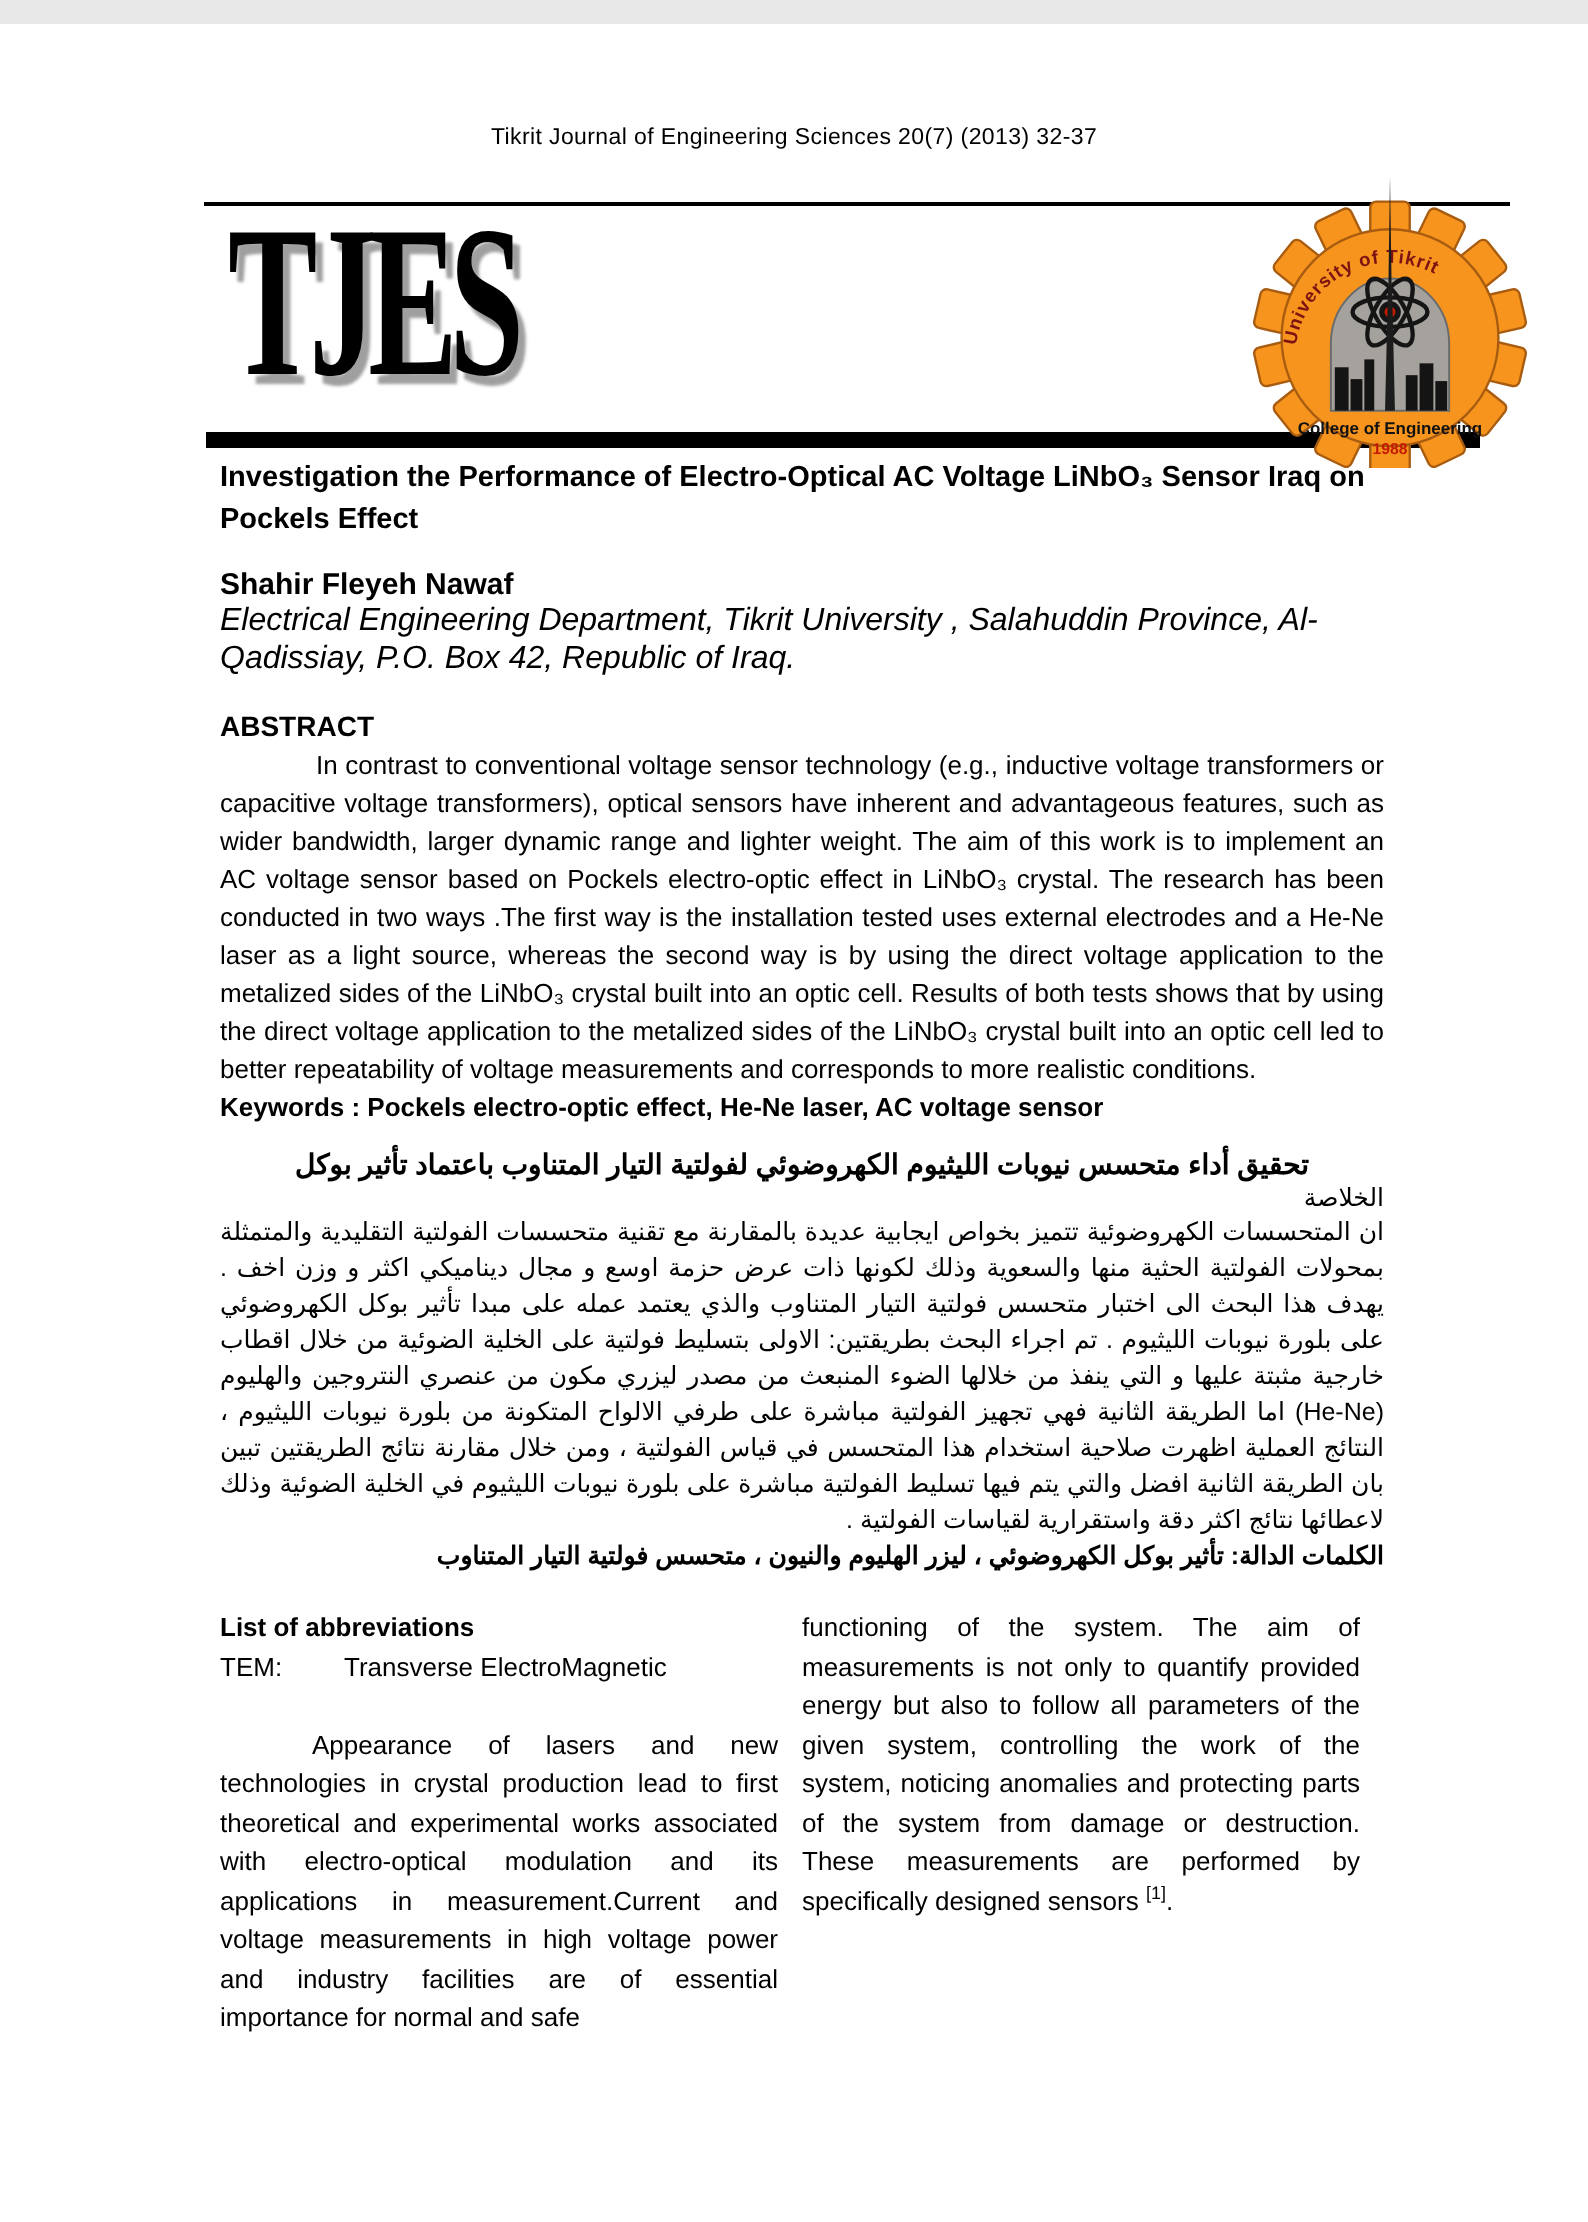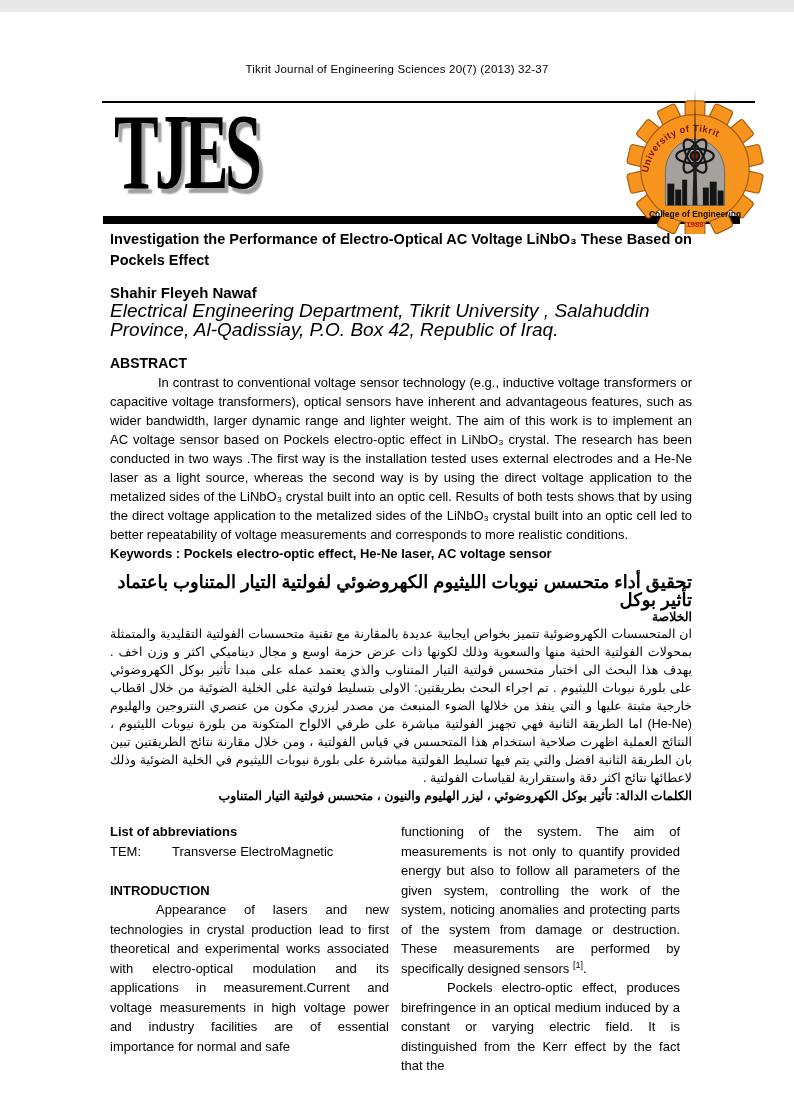--- a/index.html
+++ b/index.html
@@ -24,27 +24,27 @@
   .issn-block {
     position:absolute; left:264px; top:106px;
     font-size:15.5px; font-weight:bold; line-height:24px;
   }
   .issn-block a { color:#0000cc; text-decoration:underline; }
   .black-bar { position:absolute; left:103px; top:204px; width:637px; height:8px; background:#000; }
   .emblem { position:absolute; left:626px; top:72px; width:138px; height:150px; z-index:5; }
   .content { position:absolute; left:110px; top:217px; width:582px; }
   .title { font-size:14.5px; font-weight:bold; line-height:20.5px; }
   .author { margin-top:14px; font-size:15px; font-weight:bold; line-height:18px; }
-  .affiliation { font-size:19px; font-style:italic; line-height:18.5px; }
+  .affiliation { font-size:16px; font-style:italic; line-height:18.5px; }
   .abs-head { margin-top:15px; font-size:14px; font-weight:bold; line-height:19px; }
   .abstract { font-size:13px; line-height:19px; text-align:justify; text-indent:48px; }
   .keywords { font-size:13px; font-weight:bold; line-height:19px; }
   .arabic { direction:rtl; margin-top:10px; }
-  .ar-title { font-size:18px; font-weight:bold; line-height:18px; text-align:right; }
-  .ar-head  { font-size:12.5px; font-weight:bold; line-height:16px; text-align:right; }
+  .ar-title { font-size:14px; font-weight:bold; line-height:18px; text-align:center; }
+  .ar-head  { font-size:12.5px; font-weight:normal; line-height:16px; text-align:right; }
   .ar-body  { font-size:12.5px; line-height:18px; text-align:justify; }
   .ar-keywords { font-size:12.5px; font-weight:bold; line-height:18px; text-align:right; }
   .columns { display:flex; gap:12px; margin-top:17px; }
   .col { width:279px; font-size:13px; line-height:19.5px; }
   .col-head { font-weight:bold; }
   .abbr-row { display:flex; }
   .abbr-term { width:62px; flex:0 0 62px; }
   .spacer { height:19.5px; }
   .col p { text-align:justify; }
   .p-indent { text-indent:46px; }
@@ -103,21 +103,21 @@
     <g fill="#1c1c1c">
       <polygon points="67.5,122 72.5,122 71,58 69,58"></polygon>
       <polygon points="69.2,58 70.8,58 70,3"></polygon>
     </g>
     <text x="70" y="134" text-anchor="middle" font-size="8.6" font-weight="bold" fill="#111">College of Engineering</text>
     <text x="70" y="144" text-anchor="middle" font-size="8" font-weight="bold" fill="#c41a00">1988</text>
   </svg>
 
   <div class="content">
 
-    <div class="title">Investigation the Performance of Electro-Optical AC Voltage LiNbO₃ These Based on Pockels Effect</div>
+    <div class="title">Investigation the Performance of Electro-Optical AC Voltage LiNbO₃ Sensor Iraq on Pockels Effect</div>
 
     <div class="author">Shahir Fleyeh Nawaf</div>
     <div class="affiliation">Electrical Engineering Department, Tikrit University , Salahuddin Province, Al-Qadissiay, P.O. Box 42, Republic of Iraq.</div>
 
     <div class="abs-head">ABSTRACT</div>
     <p class="abstract">In contrast to conventional voltage sensor technology (e.g., inductive voltage transformers or capacitive voltage transformers), optical sensors have inherent and advantageous features, such as wider bandwidth, larger dynamic range and lighter weight. The aim of this work is to implement an AC voltage sensor based on Pockels electro-optic effect in LiNbO₃ crystal.  The research has been conducted in two ways .The first way is the installation tested uses external electrodes and a He-Ne laser as a light source, whereas the second way is by using the direct voltage application to the metalized sides of the LiNbO₃ crystal built into an optic cell. Results of both tests shows that by using the direct voltage application to the metalized sides of the LiNbO₃ crystal built into an optic cell led to better repeatability of voltage measurements and corresponds to more realistic conditions.</p>
     <div class="keywords">Keywords :  Pockels electro-optic effect, He-Ne laser, AC voltage sensor</div>
 
     <div class="arabic">
       <div class="ar-title">تحقيق أداء متحسس نيوبات الليثيوم الكهروضوئي لفولتية التيار المتناوب باعتماد تأثير بوكل</div>
@@ -128,24 +128,22 @@
 
     <div class="columns">
 
       <div class="col">
         <div class="col-head">List of abbreviations</div>
         <div class="abbr-row">
           <span class="abbr-term">TEM:</span>
           <span>Transverse ElectroMagnetic</span>
         </div>
         <div class="spacer"></div>
-        <div class="col-head">INTRODUCTION</div>
         <p class="p-indent">Appearance of  lasers and new technologies in crystal production lead to first theoretical and experimental works associated with electro-optical modulation and its applications in measurement.Current and voltage measurements in high voltage power and industry facilities are of essential importance for normal and safe</p>
       </div>
 
       <div class="col">
         <p><span>functioning of the system. The aim of measurements is not only to quantify provided energy but also to follow all parameters of the given system, controlling the work of the system, noticing anomalies and protecting parts of the system from damage or destruction. These measurements are performed by specifically designed sensors </span><sup>[1]</sup><span>.</span></p>
-        <p class="p-indent">Pockels electro-optic effect, produces birefringence in an optical medium induced by a constant or varying electric field. It is distinguished from the Kerr effect by the fact that the</p>
       </div>
 
     </div>
   </div>
 </div>
 
 </body></html>

